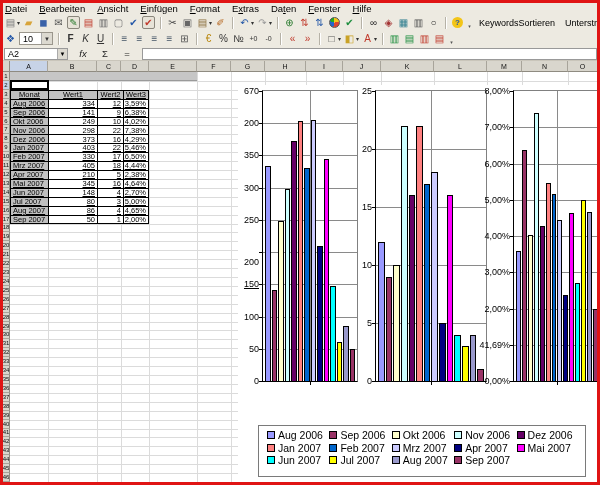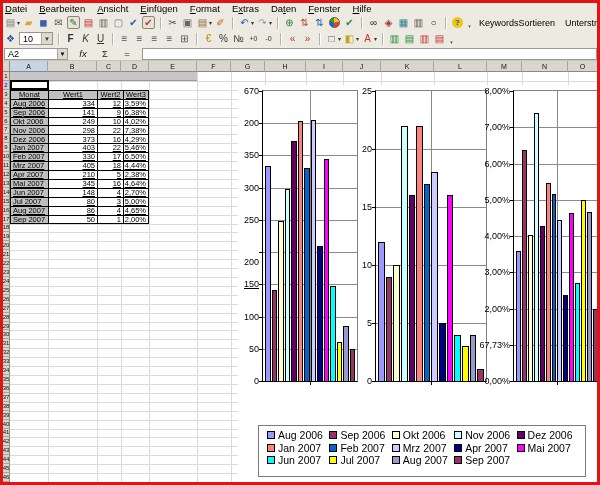--- a/index.html
+++ b/index.html
@@ -583,21 +583,21 @@
         <div class="ylab" style="left: 228px; width: 44px; top: 74.5px;">6,00%</div>
         <div class="tick" style="left: 272px; top: 78.5px;"></div>
         <div class="ylab" style="left: 228px; width: 44px; top: 110.75px;">5,00%</div>
         <div class="tick" style="left: 272px; top: 114.75px;"></div>
         <div class="ylab" style="left: 228px; width: 44px; top: 147px;">4,00%</div>
         <div class="tick" style="left: 272px; top: 151px;"></div>
         <div class="ylab" style="left: 228px; width: 44px; top: 183.25px;">3,00%</div>
         <div class="tick" style="left: 272px; top: 187.25px;"></div>
         <div class="ylab" style="left: 228px; width: 44px; top: 219.5px;">2,00%</div>
         <div class="tick" style="left: 272px; top: 223.5px;"></div>
-        <div class="ylab" style="left: 228px; width: 44px; top: 255.75px;">67,73%</div>
+        <div class="ylab" style="left: 228px; width: 44px; top: 255.75px;">41,69%</div>
         <div class="tick" style="left: 272px; top: 259.75px;"></div>
         <div class="ylab" style="left: 228px; width: 44px; top: 292px;">0,00%</div>
         <div class="tick" style="left: 272px; top: 296px;"></div>
         <div class="plot" style="left: 275px; top: 5px; width: 88px; height: 292px;">
           <div class="gl" style="top: 36.25px;"></div>
           <div class="gl" style="top: 72.5px;"></div>
           <div class="gl" style="top: 108.75px;"></div>
           <div class="gl" style="top: 145px;"></div>
           <div class="gl" style="top: 181.25px;"></div>
           <div class="gl" style="top: 217.5px;"></div>

